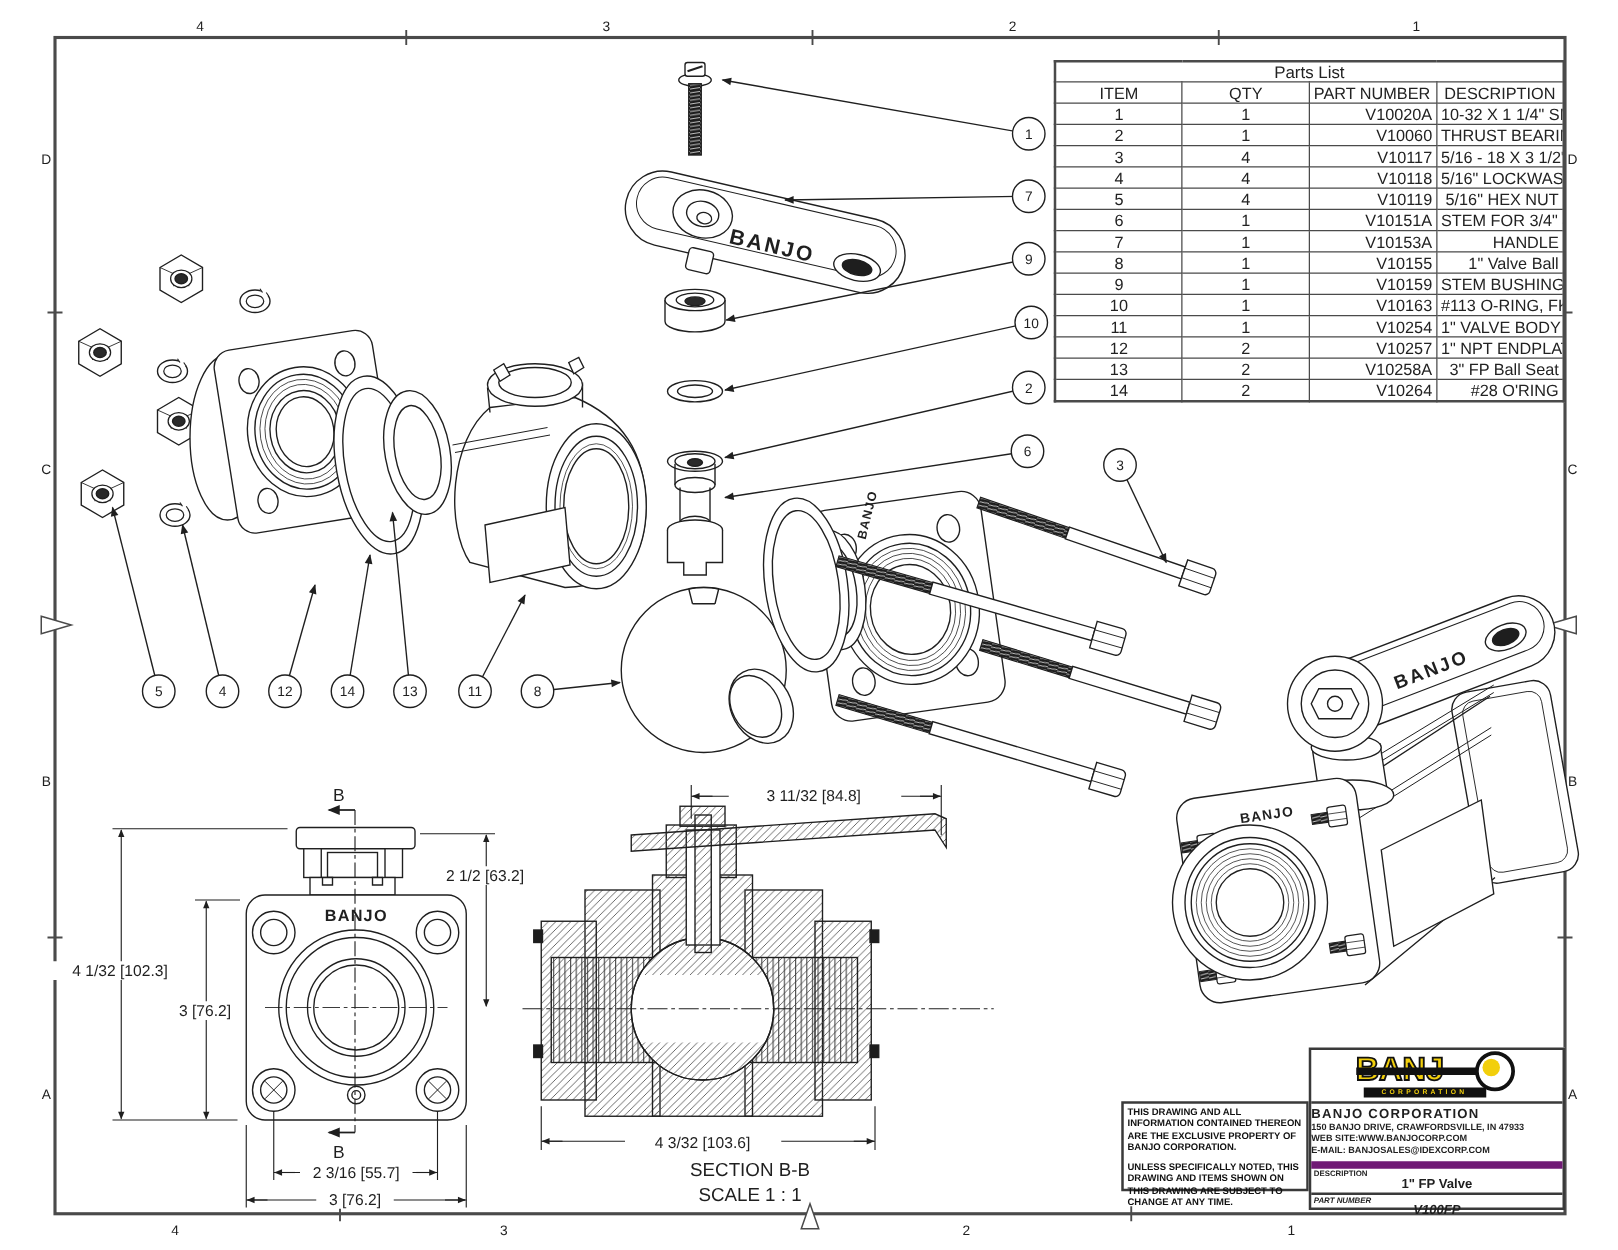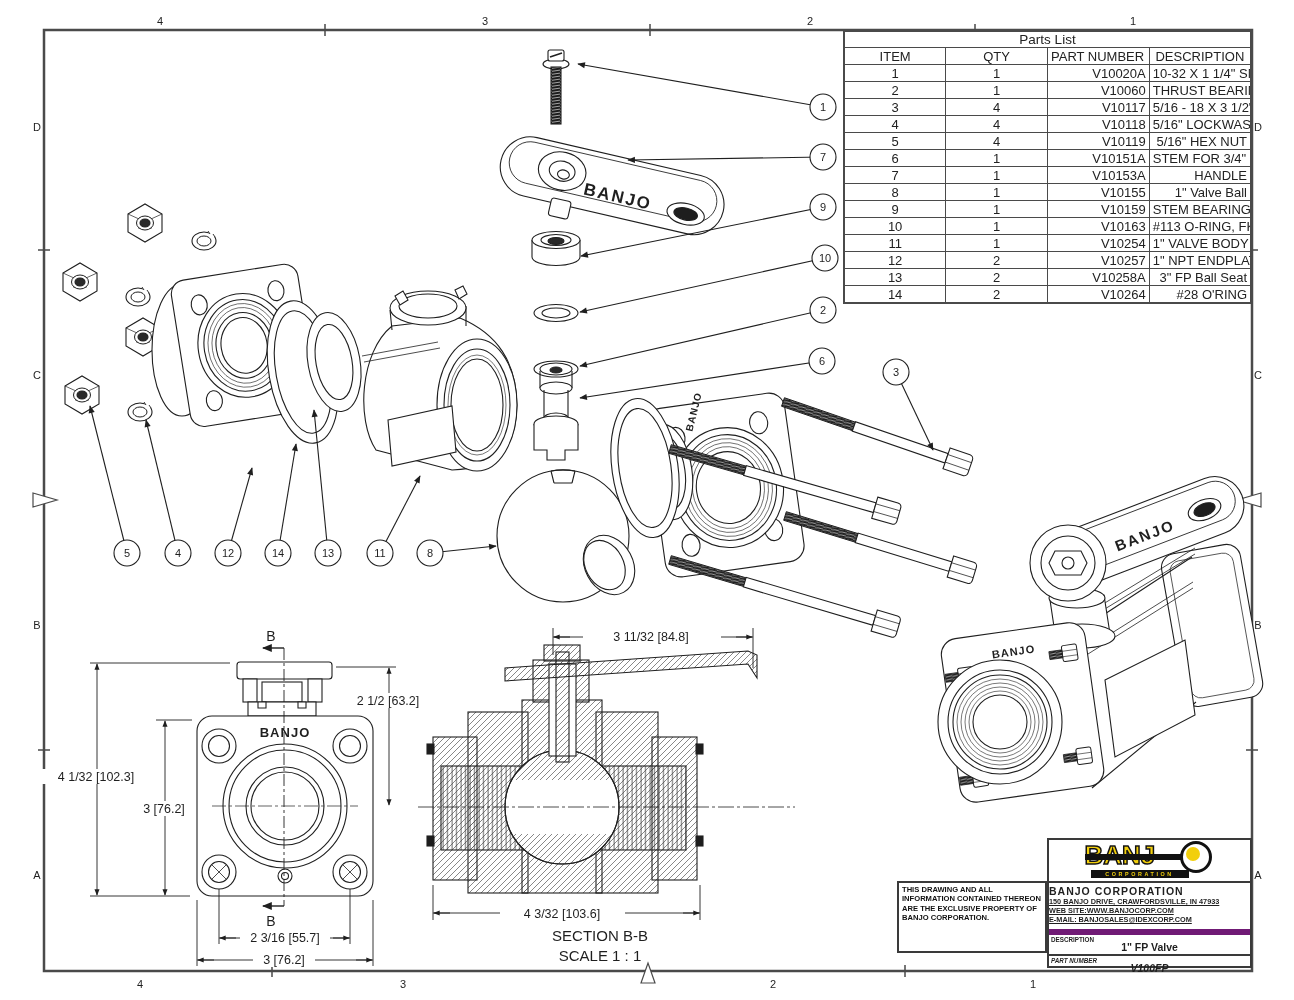--- a/index.html
+++ b/index.html
@@ -7,41 +7,41 @@
         font-family:"Liberation Sans",sans-serif;color:#1f1f1f;}
   svg.draw{position:absolute;left:0;top:0;}
   svg text{font-family:"Liberation Sans",sans-serif;fill:#1f1f1f;}
   .zone{font-size:11px;}
   .dimtxt{font-size:12.5px;}
   .balloon-num{font-size:11px;}
   .view-title{font-size:15px;}
   .banjo-sm{font-weight:bold;letter-spacing:1px;}
 
   
-  .parts-table{position:absolute;left:843px;top:30px;width:409px;border-collapse:collapse;
+  .parts-table{position:absolute;left:843px;top:48px;width:409px;border-collapse:collapse;
                table-layout:fixed;background:#fff;font-size:13px;color:#222;}
   .parts-table th,.parts-table td{border:1px solid #4a4a4a;height:16px;padding:0 3px;
                overflow:hidden;white-space:nowrap;font-weight:normal;}
   .parts-table .tbl-title{text-align:center;font-size:13.5px;height:15px;}
   .parts-table .h{}
   .parts-table td.c0,.parts-table td.c1{text-align:center;}
   .parts-table td.c2,.parts-table td.c3{text-align:right;}
   .parts-table{border:2px solid #4a4a4a;}
 
   
   .notes-box{position:absolute;left:897px;top:881px;width:150px;height:72px;
              border:2px solid #3a3a3a;box-sizing:border-box;padding:2px 3px;
              font-size:7.6px;font-weight:bold;line-height:1.25;color:#111;}
   .notes-box p{margin:0 0 6px 0;}
   .tb-right{position:absolute;left:1047px;top:838px;width:205px;height:130px;
             border:2px solid #3a3a3a;box-sizing:border-box;background:#fff;}
   .tb-logo{height:41px;border-bottom:2px solid #3a3a3a;position:relative;overflow:hidden;}
   .tb-company{height:52px;border-bottom:6px solid #701a75;text-align:left;padding-top:2px;box-sizing:border-box;}
   .tb-company .nm{font-size:10.5px;font-weight:bold;letter-spacing:1px;}
-  .tb-company .ln{font-size:7.3px;font-weight:bold;text-decoration:underline;}
+  .tb-company .ln{font-size:7.3px;font-weight:bold;}
   .tb-desc{height:19px;border-bottom:2px solid #3a3a3a;position:relative;}
   .tb-pn{height:18px;position:relative;font-style:italic;}
   .tb-lbl{position:absolute;left:2px;top:1px;font-size:6.3px;font-weight:bold;}
   .tb-val{position:absolute;left:0;right:0;top:6px;text-align:center;font-size:10.5px;font-weight:bold;}
   
   .logo-wrap{position:absolute;left:50%;top:3px;transform:translateX(-50%);width:130px;height:36px;}
   .logo-letters{position:absolute;left:0;top:-3px;font-size:26px;font-weight:bold;color:#f2cf0c;
       letter-spacing:0px;-webkit-text-stroke:1.5px #111;}
   .logo-bar{position:absolute;left:0;top:11px;width:126px;height:6px;background:#111;}
   .logo-circ{position:absolute;left:95px;top:-2px;width:26px;height:26px;border:3px solid #111;
@@ -561,21 +561,21 @@
         <tr>
           <td class="c0">8</td>
           <td class="c1">1</td>
           <td class="c2">V10155</td>
           <td class="c3">1" Valve Ball</td>
         </tr>
         <tr>
           <td class="c0">9</td>
           <td class="c1">1</td>
           <td class="c2">V10159</td>
-          <td class="c3">STEM BEARING</td>
+          <td class="c3">STEM BUSHING</td>
         </tr>
         <tr>
           <td class="c0">10</td>
           <td class="c1">1</td>
           <td class="c2">V10163</td>
           <td class="c3">#113 O-RING, FKM</td>
         </tr>
         <tr>
           <td class="c0">11</td>
           <td class="c1">1</td>
@@ -598,20 +598,21 @@
           <td class="c0">14</td>
           <td class="c1">2</td>
           <td class="c2">V10264</td>
           <td class="c3">#28 O'RING</td>
         </tr>
       </tbody>
 </table>
 
 <div class="notes-box">
   <p>THIS DRAWING AND ALL INFORMATION CONTAINED THEREON ARE THE EXCLUSIVE PROPERTY OF BANJO CORPORATION.</p>
+  <p>UNLESS SPECIFICALLY NOTED, THIS DRAWING AND ITEMS SHOWN ON THIS DRAWING ARE SUBJECT TO CHANGE AT ANY TIME.</p>
 </div>
 
 <div class="tb-right">
   <div class="tb-logo">
     <div class="logo-wrap">
       <div class="logo-letters">BANJ</div>
       <div class="logo-bar"></div>
       <div class="logo-circ">
         <div class="logo-ball"></div>
       </div>

